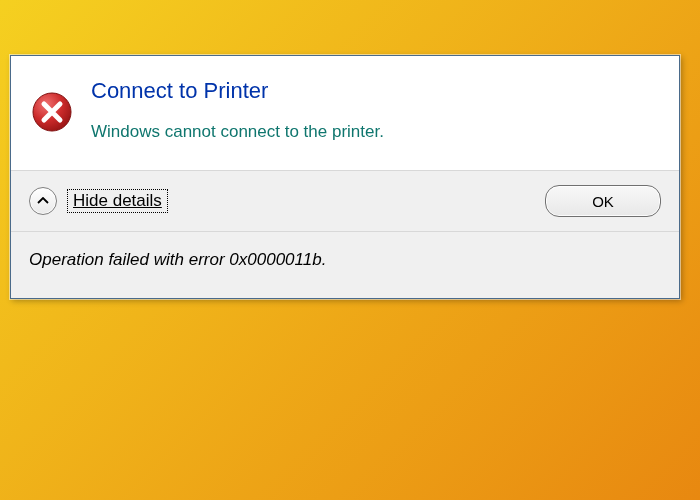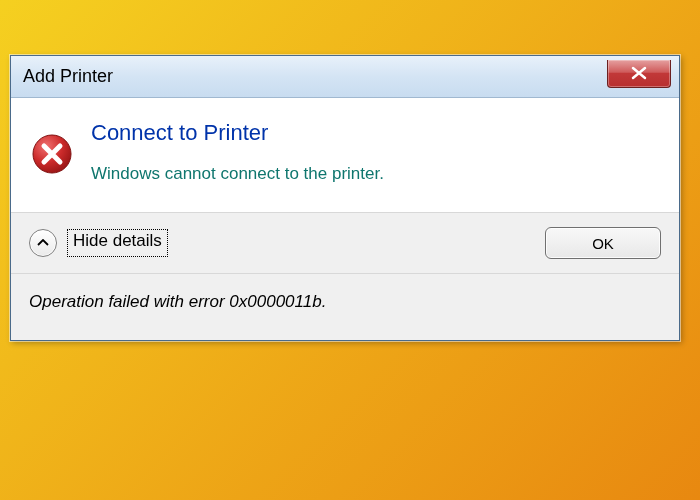--- a/index.html
+++ b/index.html
@@ -88,21 +88,23 @@
     .button-row {
       background: #f0f0f0;
       border-top: 1px solid #d8d8d8;
       padding: 14px 18px;
       display: flex;
       align-items: center;
       justify-content: space-between;
     }
     .details-toggle {
       display: flex;
+      align-items: center;
       cursor: pointer;
+      text-decoration: underline;
     }
     .chevron-btn {
       width: 28px;
       height: 28px;
       border-radius: 50%;
       border: 1px solid #808080;
       background: linear-gradient(to bottom, #ffffff 0%, #eaeaea 100%);
       display: flex;
       align-items: center;
       justify-content: center;
@@ -117,47 +119,39 @@
       font-size: 17px;
       color: #000;
       border: 1px dotted #000;
       padding: 1px 5px;
     }
     .ok-btn {
       width: 116px;
       height: 32px;
       background: linear-gradient(to bottom, #f8f8f8 0%, #e8e8e8 100%);
       border: 1px solid #707070;
-      border-radius: 6px;
+      border-radius: 14px;
       font-size: 15px;
       color: #000;
       cursor: pointer;
       box-shadow: inset 0 0 0 1px rgba(255,255,255,0.8);
     }
     .details-panel {
       background: #f0f0f0;
       border-top: 1px solid #d8d8d8;
       padding: 18px 18px 28px 18px;
       font-size: 17px;
       color: #000;
       font-style: italic;
     }
   </style>
 </head>
 <body>
 
 <div class="dialog">
-  <div class="titlebar">
-    <div class="titlebar-title">Add Printer</div>
-    <div class="close-btn">
-      <svg viewBox="0 0 18 14">
-        <path d="M3 2 L15 12 M15 2 L3 12" stroke="#fff" stroke-width="2.5" stroke-linecap="round" fill="none"></path>
-      </svg>
-    </div>
-  </div>
 
   <div class="content-top">
     <div class="error-icon">
       <svg viewBox="0 0 42 42">
         <defs>
           <radialGradient id="redg" cx="35%" cy="30%" r="70%">
             <stop offset="0%" stop-color="#f07070"></stop>
             <stop offset="60%" stop-color="#cc2b2b"></stop>
             <stop offset="100%" stop-color="#a01818"></stop>
           </radialGradient>

